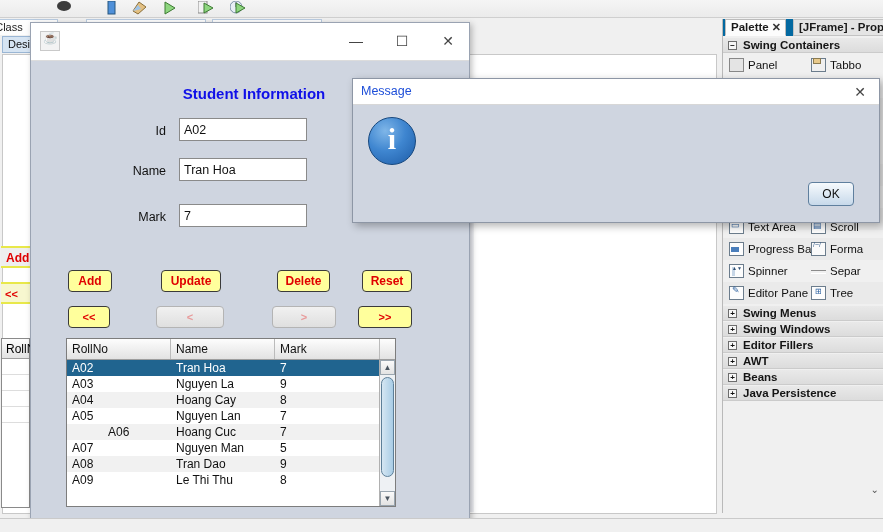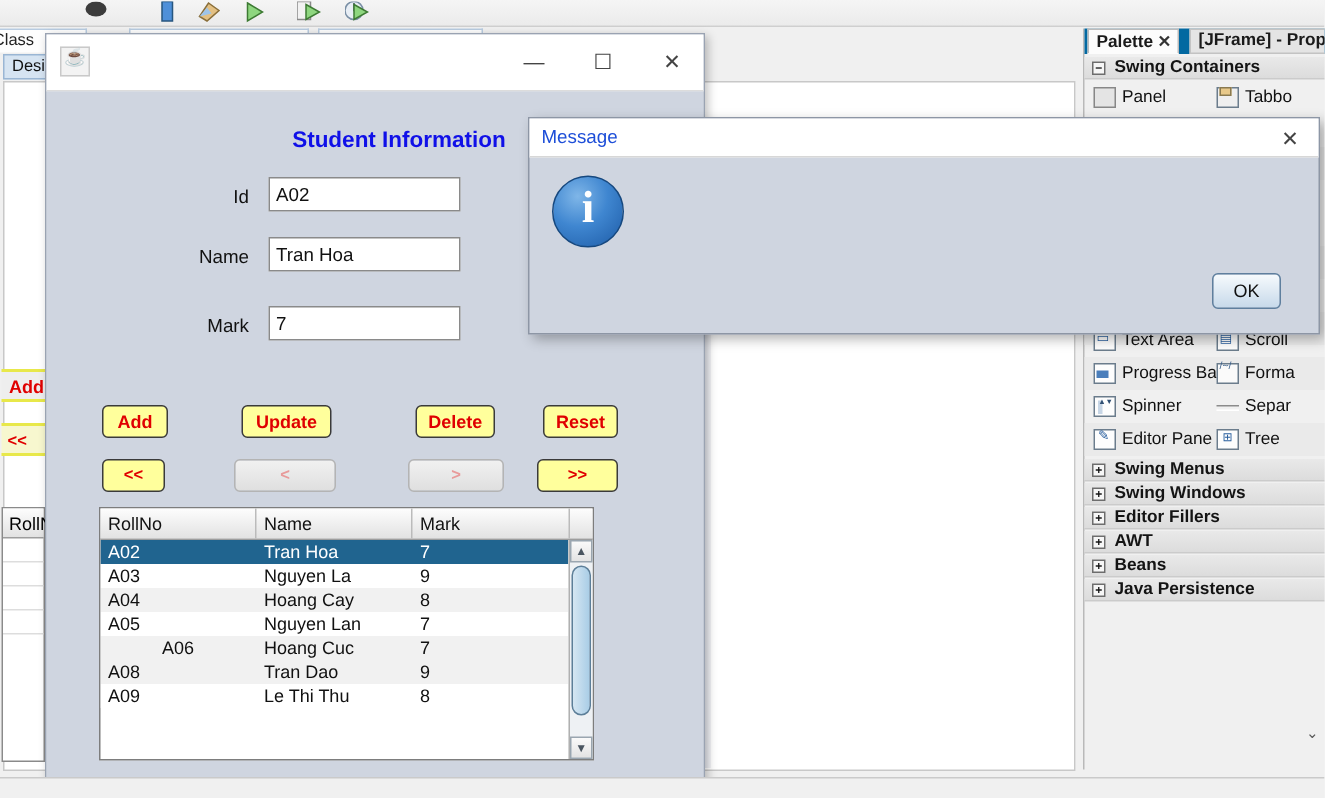--- a/index.html
+++ b/index.html
@@ -112,21 +112,21 @@
   }
   .java-ico::after {
     content:"☕"; position:absolute; left:2px; top:-1px; font-size:12px; color:#e08a2e;
   }
   .win-btn {
     position:absolute; top:0; width:46px; height:37px; color:#444;
     font-size:14px; text-align:center; line-height:37px; cursor:pointer;
   }
   .frame-body { position:absolute; left:0; top:38px; width:100%; bottom:0; background:#cfd5e0; }
   .form-title {
-    position:absolute; left:16px; top:24px; width:100%;
+    position:absolute; left:4px; top:24px; width:100%;
     text-align:center; color:#1010e8; font-weight:bold; font-size:15px;
   }
   .f-label { position:absolute; font-size:12.5px; color:#111; text-align:right; }
   .f-input {
     position:absolute; background:#ffffff; border:1px solid #8a8a8a;
     font-family:"Liberation Sans",sans-serif; font-size:12.5px;
     color:#111; padding:2px 4px; outline:none;
   }
 
   .btn {
@@ -475,20 +475,25 @@
         <div class="tr odd">
           <div class="td" style="left: 0px; width: 104px;">A05</div>
           <div class="td" style="left: 104px; width: 104px;">Nguyen Lan</div>
           <div class="td" style="left: 208px; width: 105px;">7</div>
         </div>
         <div class="tr even">
           <div class="td" style="left: 0px; width: 104px; padding-left: 41px;">A06</div>
           <div class="td" style="left: 104px; width: 104px;">Hoang Cuc</div>
           <div class="td" style="left: 208px; width: 105px;">7</div>
         </div>
+        <div class="tr odd">
+          <div class="td" style="left: 0px; width: 104px;">A07</div>
+          <div class="td" style="left: 104px; width: 104px;">Nguyen Man</div>
+          <div class="td" style="left: 208px; width: 105px;">5</div>
+        </div>
         <div class="tr even">
           <div class="td" style="left: 0px; width: 104px;">A08</div>
           <div class="td" style="left: 104px; width: 104px;">Tran Dao</div>
           <div class="td" style="left: 208px; width: 105px;">9</div>
         </div>
         <div class="tr odd">
           <div class="td" style="left: 0px; width: 104px;">A09</div>
           <div class="td" style="left: 104px; width: 104px;">Le Thi Thu</div>
           <div class="td" style="left: 208px; width: 105px;">8</div>
         </div>

